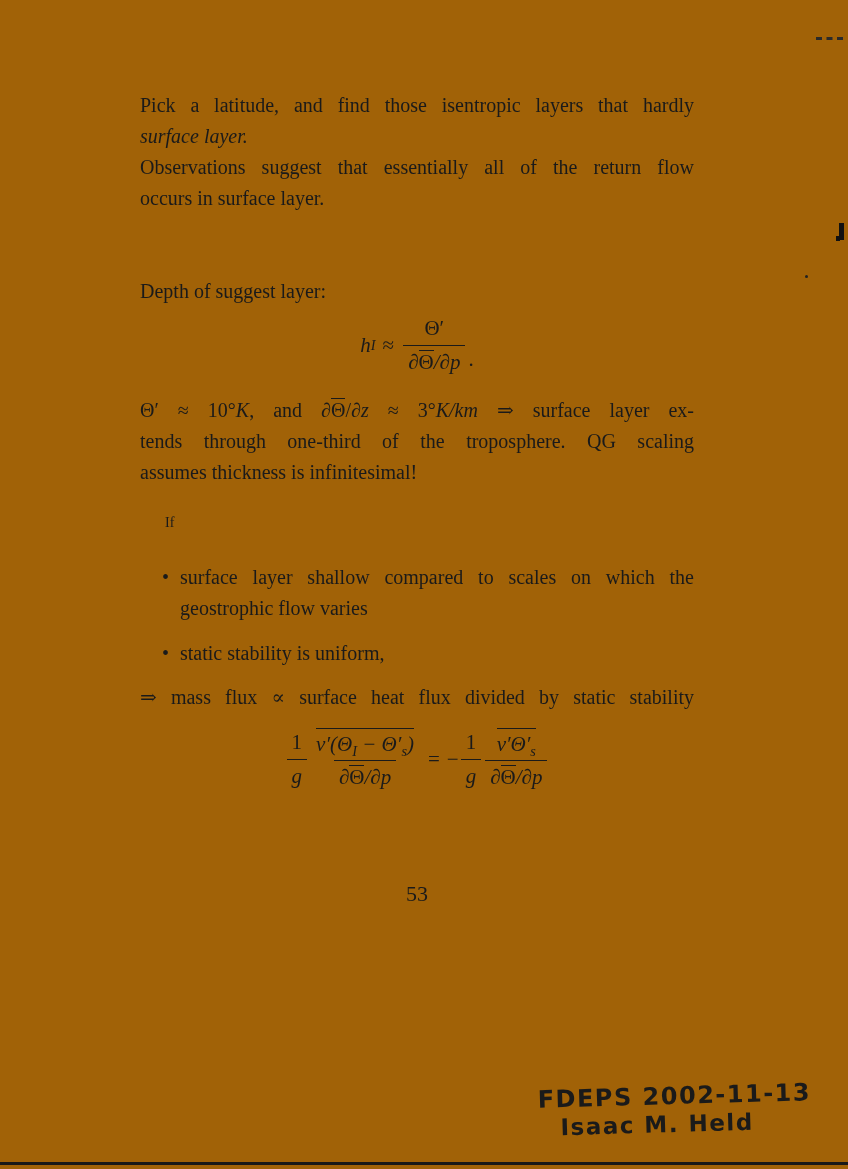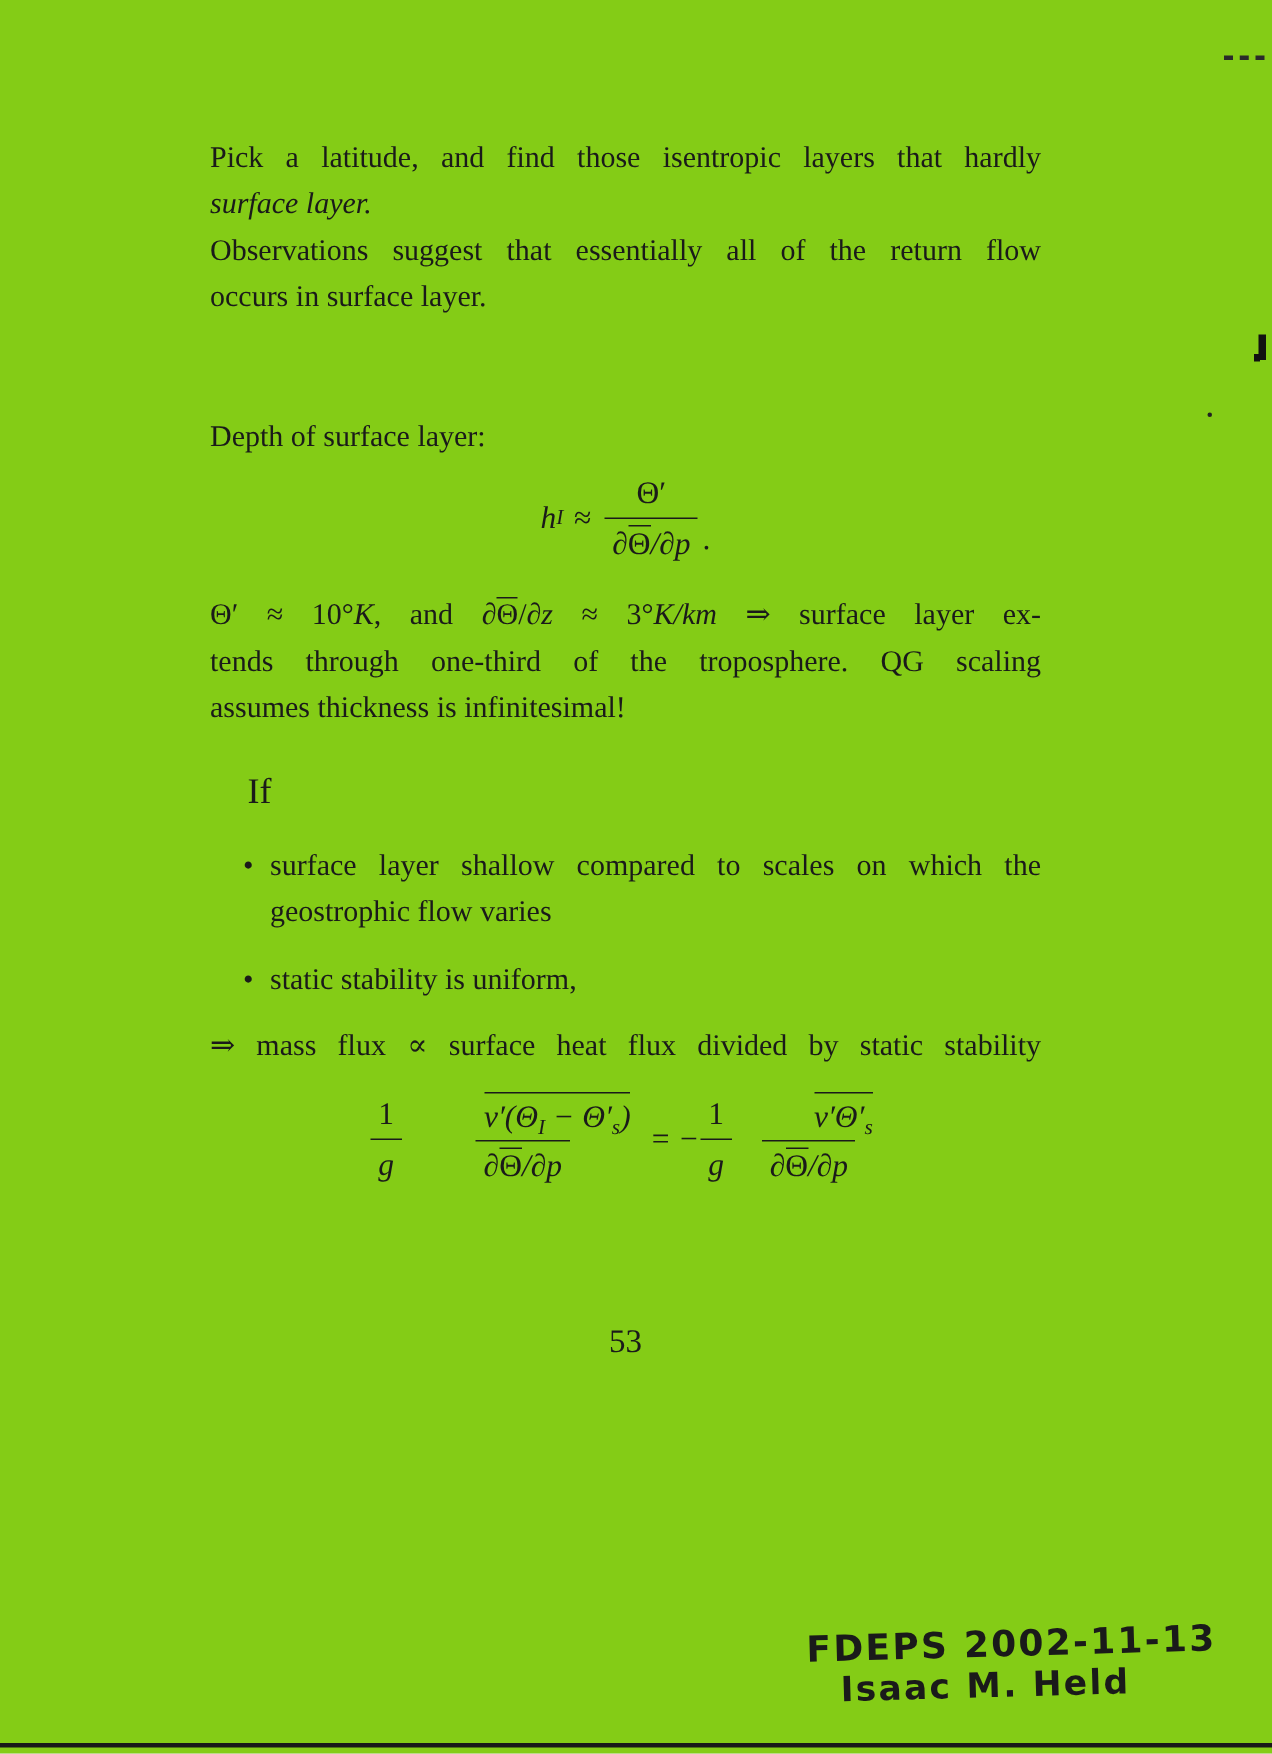--- a/index.html
+++ b/index.html
@@ -1,36 +1,36 @@
 <!DOCTYPE html>
 <html><head>
 <meta charset="utf-8">
 <style>
   html, body { margin: 0; padding: 0; background: #e8e8e8; }
   .page {
     position: relative;
     width: 848px; height: 1169px;
-    background: #84cc16;
+    background: #a16207;
     color: #1a1a1a;
     font-family: "Liberation Serif", "DejaVu Serif", serif;
     overflow: hidden;
   }
   .abs { position: absolute; }
   .textcol { position: absolute; left: 140px; width: 554px; font-size: 20px; line-height: 31px; }
   .line { display: block; }
   .just { text-align: justify; text-align-last: justify; }
   .it { font-style: italic; }
   .center { text-align: center; }
 
   
   .formula { display: flex; justify-content: center; align-items: center; font-size: 21px; line-height: 1.25; }
   .frac { display: inline-flex; flex-direction: column; align-items: center; margin: 0 2px; }
   .frac .num { padding: 0 5px 3px; }
   .frac .den { border-top: 1.6px solid #1a1a1a; padding: 3px 5px 0; }
-  .ovl { display: inline-block; border-top: 1.6px solid #1a1a1a; padding-top: 2px; margin-left: 46px; }
+  .ovl { display: inline-block; border-top: 1.6px solid #1a1a1a; padding-top: 2px; }
   .bar { display: inline-block; border-top: 1.6px solid #1a1a1a; line-height: 1.02; padding-top: 1px; }
   sub { font-size: 68%; line-height: 0; }
   .rel { margin: 0 7px; }
   .fperiod { align-self: flex-end; margin: 0 0 8px 1px; }
   .mvar { font-style: italic; }
 
   
   .bullets { position: absolute; left: 162px; width: 532px; font-size: 20px; line-height: 31px; }
   .bullet-item { display: flex; gap: 11px; margin-bottom: 14px; }
   .bullet-glyph { flex: 0 0 auto; }
@@ -63,40 +63,40 @@
   <div class="mark-dot"></div>
   <div class="bottom-scan-line"></div>
 
   <div class="textcol" style="top:90px">
     <span class="line just">Pick a latitude, and find those isentropic layers that hardly</span>
     <span class="line it">surface layer.</span>
     <span class="line just">Observations suggest that essentially all of the return flow</span>
     <span class="line">occurs in surface layer.</span>
   </div>
 
-  <div class="textcol" style="top:276px">Depth of surface layer:</div>
+  <div class="textcol" style="top:276px">Depth of suggest layer:</div>
 
   <div class="textcol formula" style="top:310px;height:70px">
     <span class="mvar">h</span>
       <sub class="mvar">I</sub>
     <span class="rel">≈</span>
     <span class="frac">
       <span class="num">Θ′</span>
       <span class="den"><span>∂</span><span class="bar">Θ</span><span class="mvar">/∂p</span></span>
     </span>
     <span class="fperiod">.</span>
   </div>
 
   <div class="textcol" style="top:395px">
     <span class="line just"><span>Θ′ ≈ 10°</span><span class="mvar">K</span><span>, and ∂</span><span class="bar">Θ</span><span>/∂</span><span class="mvar">z</span><span> ≈ 3°</span><span class="mvar">K/km</span><span> ⇒ surface layer ex-</span></span>
     <span class="line just">tends through one-third of the troposphere.  QG scaling</span>
     <span class="line">assumes thickness is infinitesimal!</span>
   </div>
 
-  <div class="abs" style="left:165px;top:515px;font-size:24px">If</div>
+  <div class="abs" style="left:165px;top:515px;font-size:14px">If</div>
 
   <div class="bullets" style="top:562px">
     <div class="bullet-item">
       <span class="bullet-glyph">•</span>
       <div class="bullet-text">
         <span class="line just">surface layer shallow compared to scales on which the</span>
         <span class="line">geostrophic flow varies</span>
       </div>
     </div>
     <div class="bullet-item">

